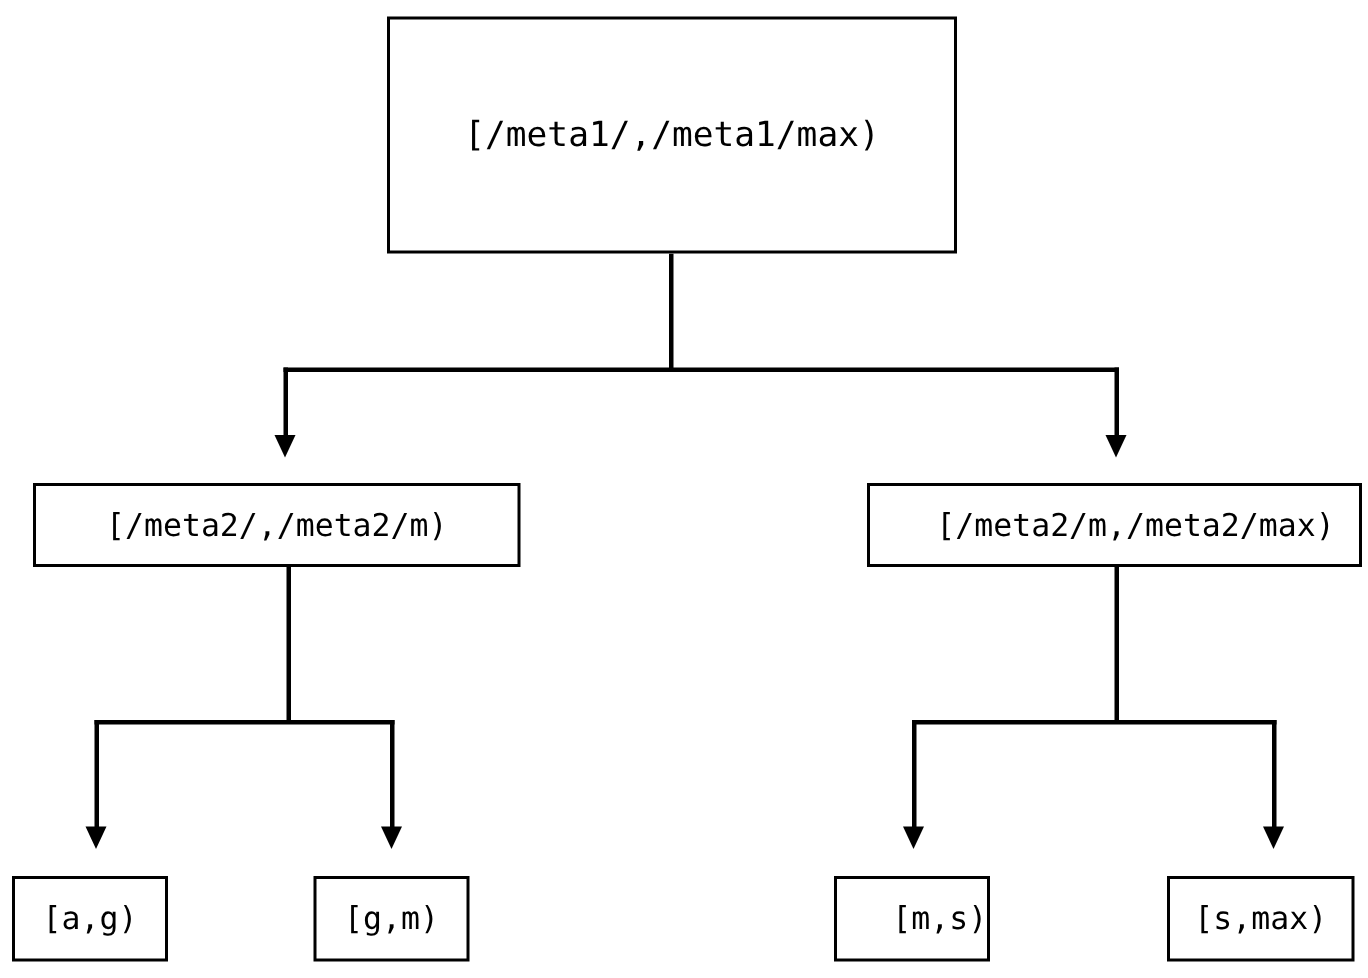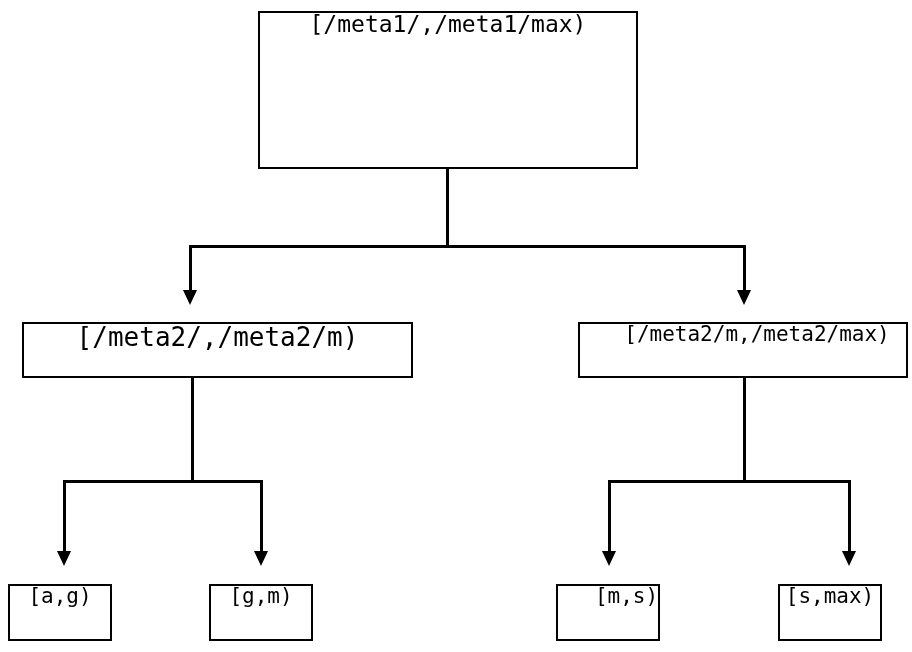--- a/index.html
+++ b/index.html
@@ -14,60 +14,61 @@
     background: #ffffff;
     overflow: hidden;
     font-family: "DejaVu Sans Mono", "Liberation Mono", monospace;
   }
   .node {
     position: absolute;
     box-sizing: border-box;
     background: #ffffff;
     border: 2px solid #000000;
     display: flex;
+    align-items: center;
     justify-content: center;
     color: #000000;
     white-space: pre;
     letter-spacing: 0px;
   }
   .node-label {
     display: block;
     line-height: 1;
   }
   .node-root {
     left: 258px;
     top: 11px;
     width: 380px;
     height: 158px;
     font-size: 23px;
   }
   .node-mid-left {
     left: 22px;
     top: 322px;
-    width: 391px;
+    width: 325px;
     height: 56px;
-    font-size: 26px;
+    font-size: 21px;
   }
   .node-mid-right {
     left: 578px;
     top: 322px;
     width: 330px;
     height: 56px;
     font-size: 21px;
     padding-left: 28px;
   }
   .node-leaf {
     top: 584px;
     height: 57px;
     font-size: 21px;
   }
   .leaf-1 { left: 8px;   width: 104px; }
   .leaf-2 { left: 209px; width: 104px; }
   .leaf-3 { left: 556px; width: 104px; padding-left: 37px; }
-  .leaf-4 { left: 778px; width: 104px; }
+  .leaf-4 { left: 778px; width: 125px; }
 
   
   .edge-v {
     position: absolute;
     width: 3px;
     background: #000000;
   }
   .edge-h {
     position: absolute;
     height: 3px;

